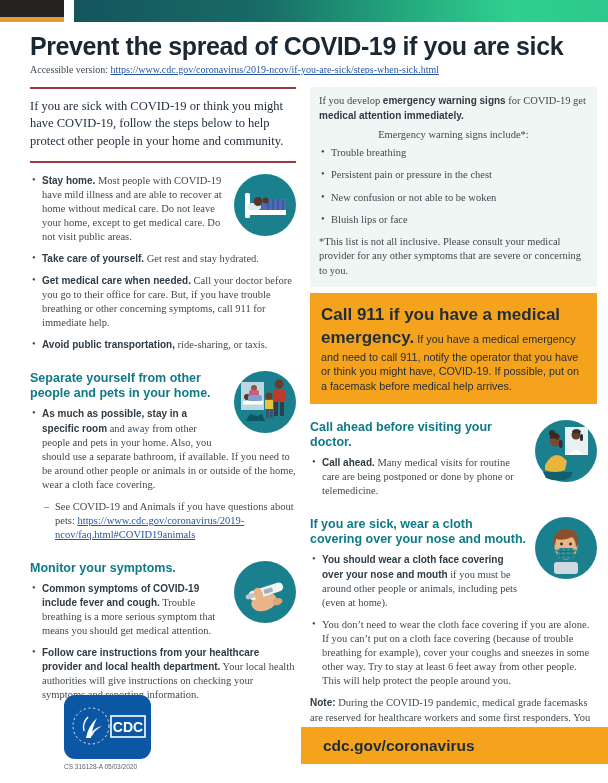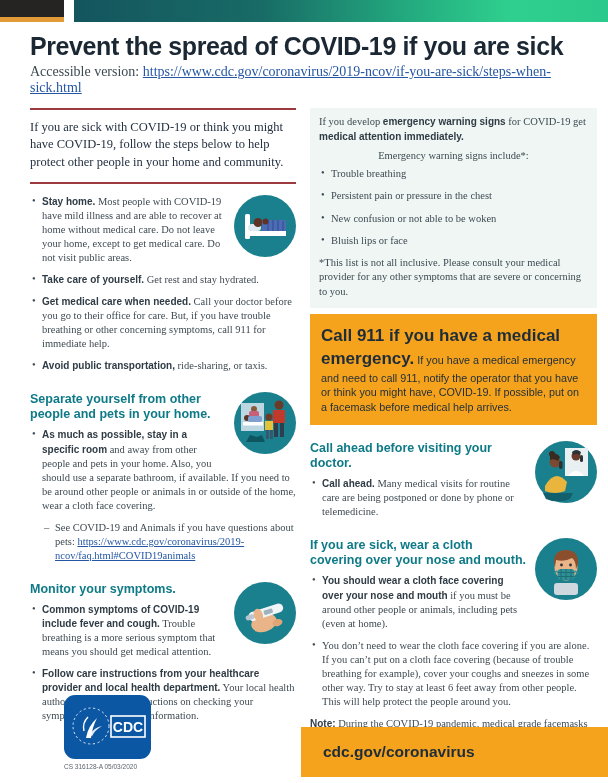--- a/index.html
+++ b/index.html
@@ -10,21 +10,21 @@
   
   .topbar{position:relative;height:22px;}
   .topbar-black{position:absolute;left:0;top:0;width:64px;height:17px;background:#262323;}
   .topbar-gold{position:absolute;left:0;top:17px;width:64px;height:5px;background:#e39b38;}
   .topbar-teal{position:absolute;left:74px;top:0;right:0;height:22px;
     background:linear-gradient(90deg,#14555e 0%,#186b66 35%,#23a97e 62%,#2fd08f 82%,#2bc98b 100%);}
   
   .header{padding:6px 30px 0 30px;}
   .page-title{font-family:"Liberation Sans",sans-serif;font-weight:bold;font-size:25px;
     color:#1b2733;margin:4px 0 3px 0;letter-spacing:-0.4px;}
-  .accessible{font-size:14px;color:#3e4a52;}
+  .accessible{font-size:10px;color:#3e4a52;}
   .accessible a{color:#2456a3;}
   
   .columns{display:flex;gap:14px;padding:12px 11px 0 30px;box-sizing:border-box;}
   .col-left{width:266px;flex:none;}
   .col-right{width:287px;flex:none;}
   hr.redrule{border:none;border-top:2px solid #9c3a40;margin:0 0 9px 0;}
   hr.redrule.mid{margin:11px 0 11px 0;}
   .intro{font-weight:normal;font-size:12.5px;line-height:1.38;color:#233040;margin:0;}
   .section{margin-bottom:11px;overflow:hidden;}
   .section-heading{font-family:"Liberation Sans",sans-serif;font-weight:bold;font-size:12.5px;
@@ -43,21 +43,21 @@
   .footnote{font-size:10.5px;line-height:1.4;margin:8px 0 0 0;}
   .call911{background:#f5a31c;padding:10px 11px;margin:6px 0 16px 0;
     font-family:"Liberation Sans",sans-serif;font-size:10.8px;line-height:1.38;color:#1f2c3a;}
   .call911 .lead{font-size:17px;color:#1f2c3a;}
   .note{font-size:10.5px;line-height:1.4;margin:4px 0 0 0;}
   
   .footer{position:absolute;left:0;right:0;bottom:0;height:100px;margin-left:36px;}
   .cdc-logo{position:absolute;left:28px;top:12px;}
   .doc-number{position:absolute;left:28px;top:80px;font-size:6.5px;color:#5a646d;
     font-family:"Liberation Sans",sans-serif;}
-  .url-bar{position:absolute;right:0;top:44px;width:307px;height:50px;background:#f5a31c;
+  .url-bar{position:absolute;right:0;top:44px;width:307px;height:37px;background:#f5a31c;
     display:flex;align-items:center;padding-left:22px;box-sizing:border-box;}
   .url-bar span{font-family:"Liberation Sans",sans-serif;font-weight:bold;font-size:15.5px;color:#1f2c3a;}
 </style>
 </head>
 <body>
 
 <div class="topbar">
   <div class="topbar-black"></div>
   <div class="topbar-gold"></div>
   <div class="topbar-teal"></div>

